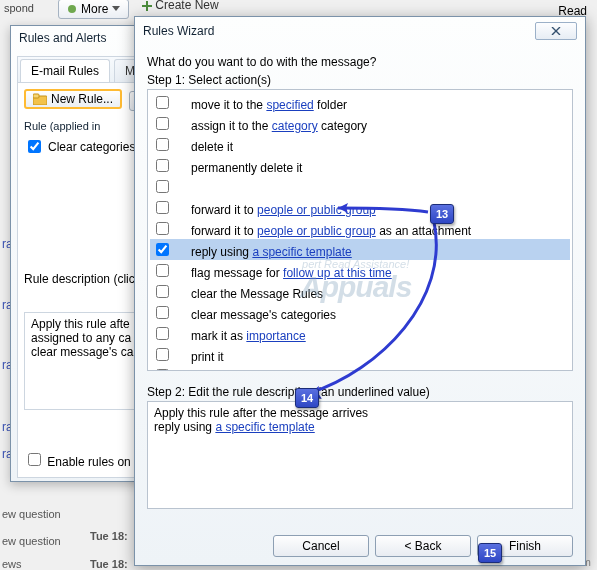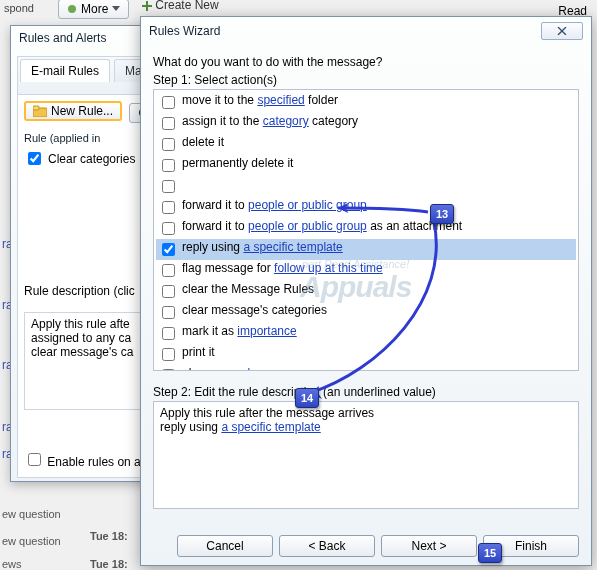--- a/index.html
+++ b/index.html
@@ -33,21 +33,21 @@
     margin: 6px;
     background: #fff;
     border: 1px solid #cdd6e0;
     height: 420px;
     position: relative;
   }
   .tabstrip { display:flex; border-bottom:1px solid #cdd6e0; background:linear-gradient(#f7fafd,#ebf1f6); }
   .tab {
     padding: 4px 10px;
     border:1px solid #cdd6e0; border-bottom:none;
-    margin: 2px 2px 12px 2px;
+    margin: 2px 2px 0 2px;
     background:#fff; border-radius:3px 3px 0 0;
     font-size:12px;
   }
   .tab.inactive { background:linear-gradient(#f4f7fb,#e7edf3); color:#333; }
   .toolbar-line { padding:6px; }
   .btn-like {
     display:inline-flex; align-items:center; gap:4px;
     background:linear-gradient(#fefefe,#ebeff4);
     border:1px solid #a6b3c2;
     padding:2px 8px; border-radius:3px;
@@ -61,21 +61,21 @@
     position:absolute; left:6px; right:6px; top:255px;
     border:1px solid #cdd6e0; background:#fff;
     padding:4px 6px; font-size:12px;
     height: 88px;
   }
   .enable-row { position:absolute; left:6px; bottom:8px; }
   
   
   .wizard-dlg {
     position: absolute;
-    left: 140px; top: 16px;
+    left: 134px; top: 16px;
     width: 450px; height: 548px;
     background: linear-gradient(to bottom, #fdfefe, #eef3f7);
     border: 1px solid #7b92a9;
     box-shadow: 0 3px 14px rgba(0,0,0,0.35);
   }
   .wizard-title {
     display:flex; justify-content:space-between; align-items:center;
     padding:5px 8px; font-size:12px; color:#123;
   }
   .close-btn {
@@ -92,21 +92,21 @@
     border:1px solid #b9c3cf; background:#fff;
     height: 276px;
     overflow-y: scroll;
     padding:2px;
     position:relative;
   }
   .actions-box::-webkit-scrollbar { width:17px; }
   .actions-box::-webkit-scrollbar-track { background:#f1f3f6; border-left:1px solid #d0d6df;}
   .actions-box::-webkit-scrollbar-thumb { background:linear-gradient(#eaf0f7,#c9d4e2); border:1px solid #9bb0c8;}
   .act-row {
-    display:flex; align-items:flex-start; gap:4px;
+    display:flex; align-items:flex-end; gap:19px;
     padding:1px 2px;
     font-size:12px;
     white-space:nowrap;
   }
   .act-row.selected { background:#b9d2f0; }
   .act-cb { width:13px; height:13px; }
   .ulink { color:#1a3fbf; text-decoration:underline; cursor:pointer; }
   
   .step2-box {
     margin-top: 14px;
@@ -317,21 +317,20 @@
         <div>Apply this rule after the message arrives</div>
         <div>
           <span>reply using </span><span class="ulink">a specific template</span>
         </div>
       </div>
     </div>
 
     <div class="wiz-btn-row">
       <div class="wbtn">Cancel</div>
       <div class="wbtn">&lt; Back</div>
-      <div class="wbtn">Next &gt;</div>
       <div class="wbtn">Finish</div>
     </div>
   </div>
 </div>
 
 <div class="watermark">
   <small>pert Read Assistance!</small>
   <span>Appuals</span>
 </div>
 

